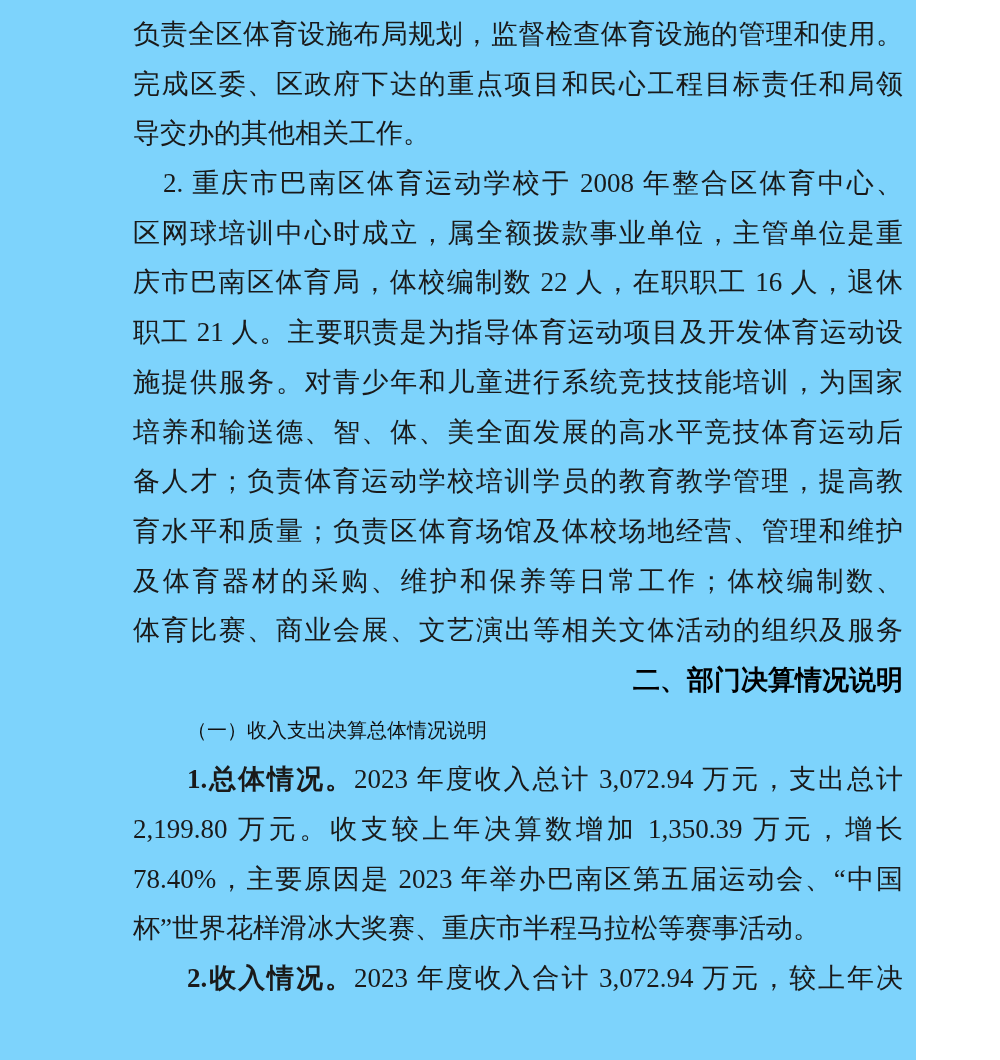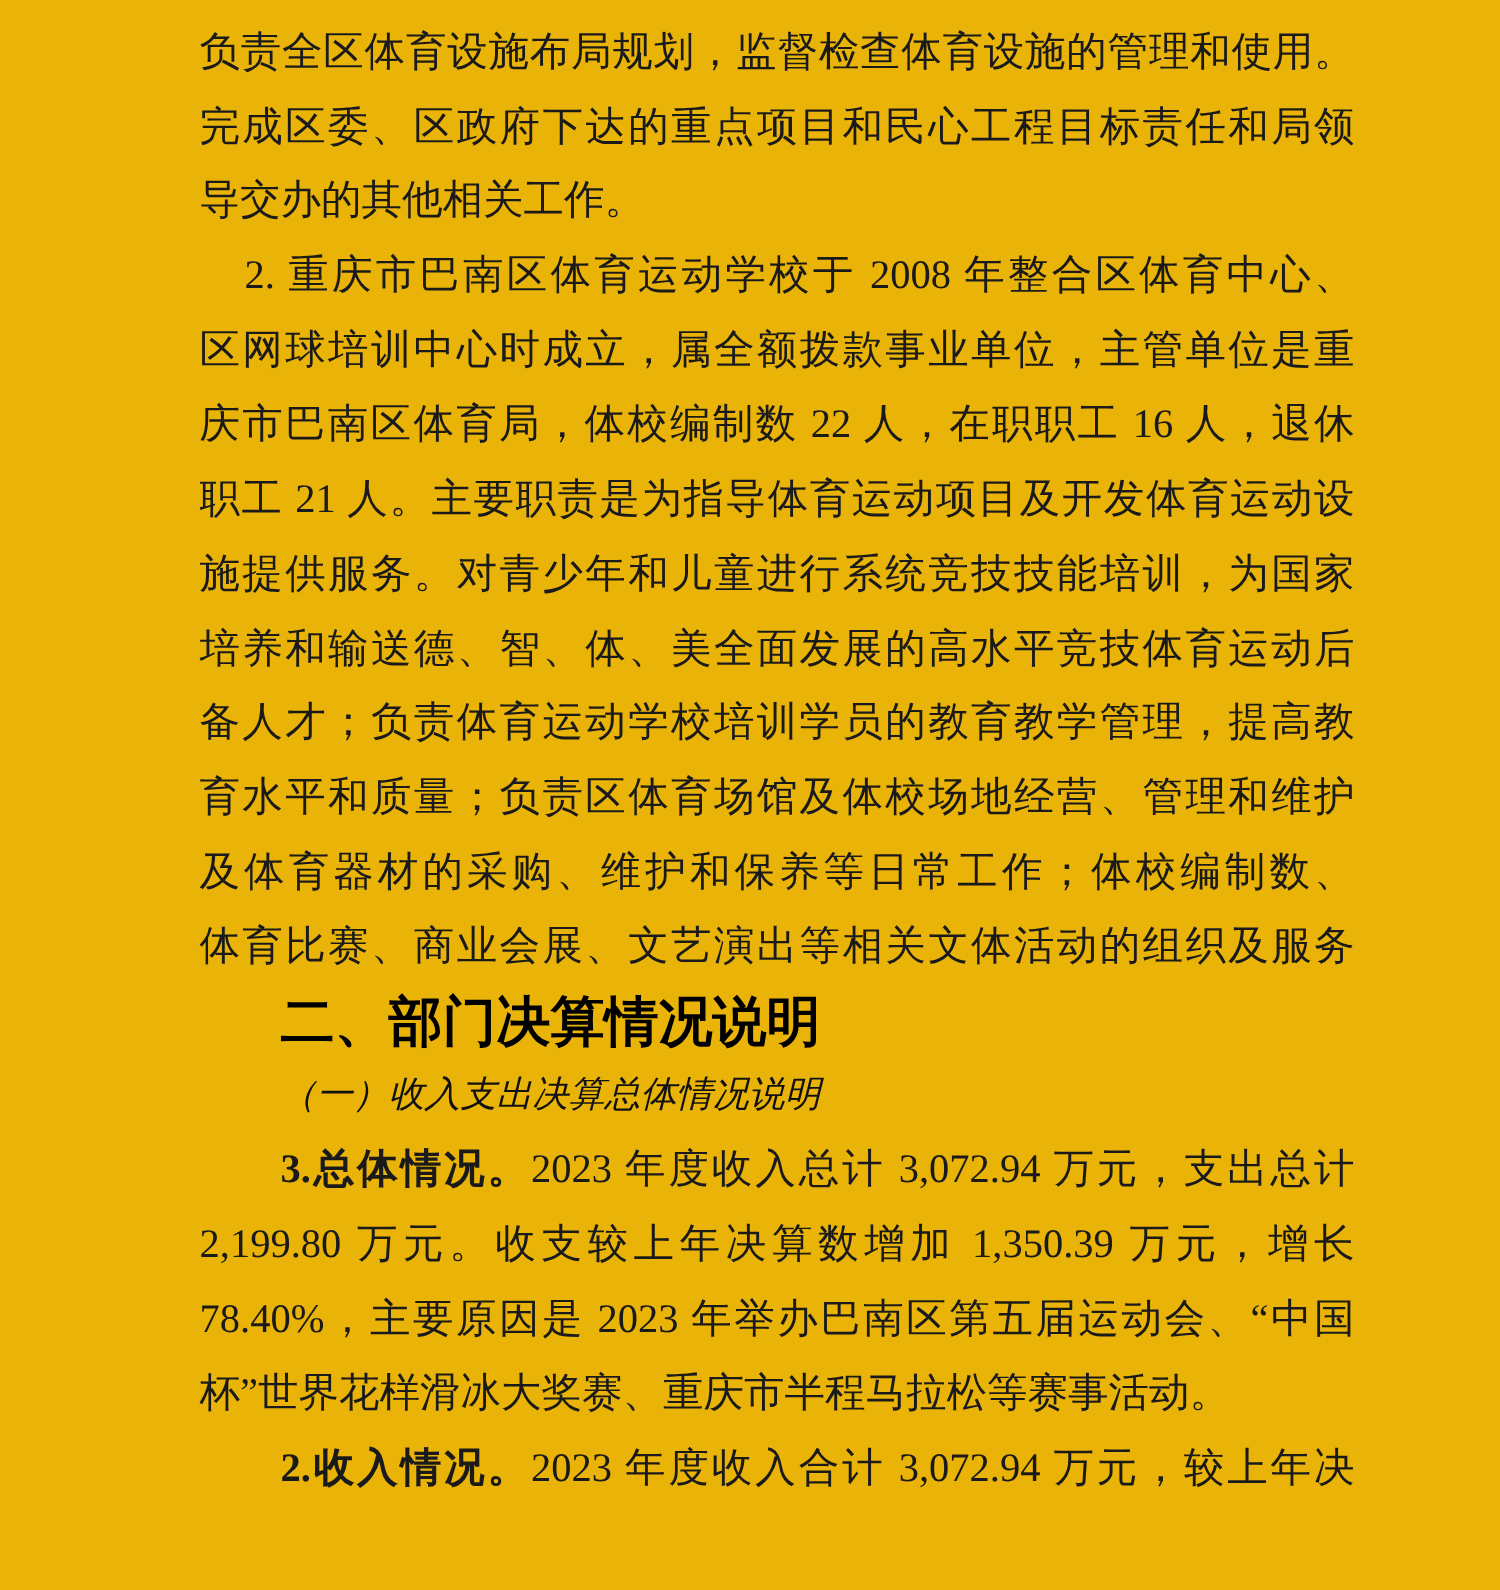--- a/index.html
+++ b/index.html
@@ -2,23 +2,23 @@
 <html lang="zh"><head>
 <meta charset="utf-8">
 <style>
   html, body {
     margin: 0;
     padding: 0;
     background: #ffffff;
   }
   .page {
     position: relative;
-    width: 1000px;
+    width: 916px;
     height: 1060px;
-    background: #eab308;
+    background: #7dd3fc;
     overflow: hidden;
   }
   .content {
     position: absolute;
     top: 10px;
     left: 133px;
     width: 770px;
     color: #1a1a1a;
     font-family: "Liberation Serif", "DejaVu Serif", serif;
   }
@@ -36,26 +36,26 @@
   }
   
   .paraend {
     text-align: left;
   }
   .indent-sm { padding-left: 30px; }
   .indent-lg { padding-left: 54px; }
   .heading {
     font-family: "Liberation Sans", "DejaVu Sans", sans-serif;
     font-weight: 700;
-    font-size: 36px;
+    font-size: 27px;
     color: #000000;
+    text-align: right;
   }
   .kaiti {
-    font-style: italic;
-    font-size: 24px;
+    font-size: 20px;
     color: #111111;
   }
   .bold-run { font-weight: 700; }
 </style>
 </head>
 <body>
 
 <div class="page">
   <div class="content">
 
@@ -71,21 +71,21 @@
     <div class="line just">培养和输送德、智、体、美全面发展的高水平竞技体育运动后</div>
     <div class="line just">备人才；负责体育运动学校培训学员的教育教学管理，提高教</div>
     <div class="line just">育水平和质量；负责区体育场馆及体校场地经营、管理和维护</div>
     <div class="line just">及体育器材的采购、维护和保养等日常工作；体校编制数、</div>
     <div class="line just">体育比赛、商业会展、文艺演出等相关文体活动的组织及服务</div>
 
     <div class="line paraend heading indent-lg">二、部门决算情况说明</div>
     <div class="line paraend kaiti indent-lg">（一）收入支出决算总体情况说明</div>
 
     <div class="line just indent-lg">
-      <span class="bold-run">3.总体情况。</span><span>2023 年度收入总计 3,072.94 万元，支出总计</span>
+      <span class="bold-run">1.总体情况。</span><span>2023 年度收入总计 3,072.94 万元，支出总计</span>
     </div>
     <div class="line just">2,199.80 万元。收支较上年决算数增加 1,350.39 万元，增长</div>
     <div class="line just">78.40%，主要原因是 2023 年举办巴南区第五届运动会、“中国</div>
     <div class="line paraend">杯”世界花样滑冰大奖赛、重庆市半程马拉松等赛事活动。</div>
 
     <div class="line just indent-lg">
       <span class="bold-run">2.收入情况。</span><span>2023 年度收入合计 3,072.94 万元，较上年决</span>
     </div>
 
   </div>

